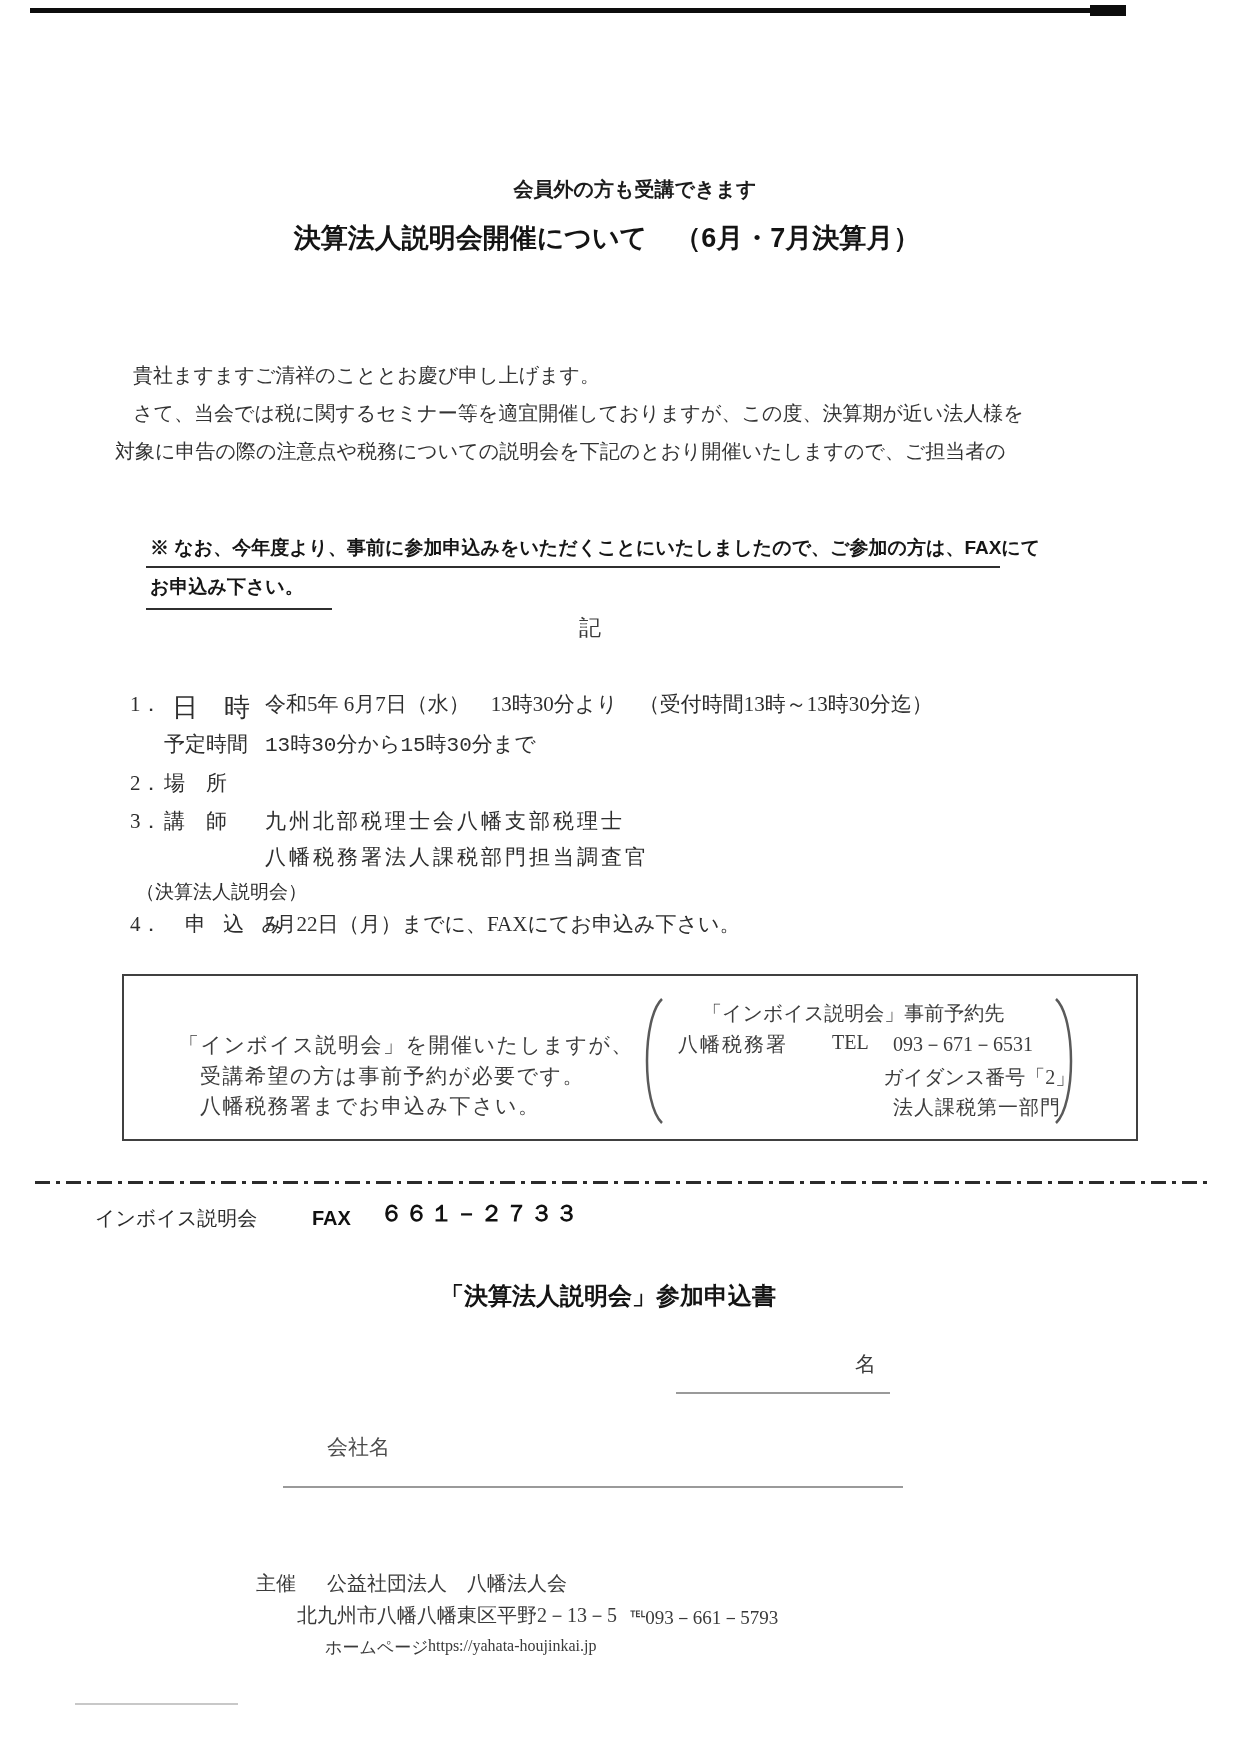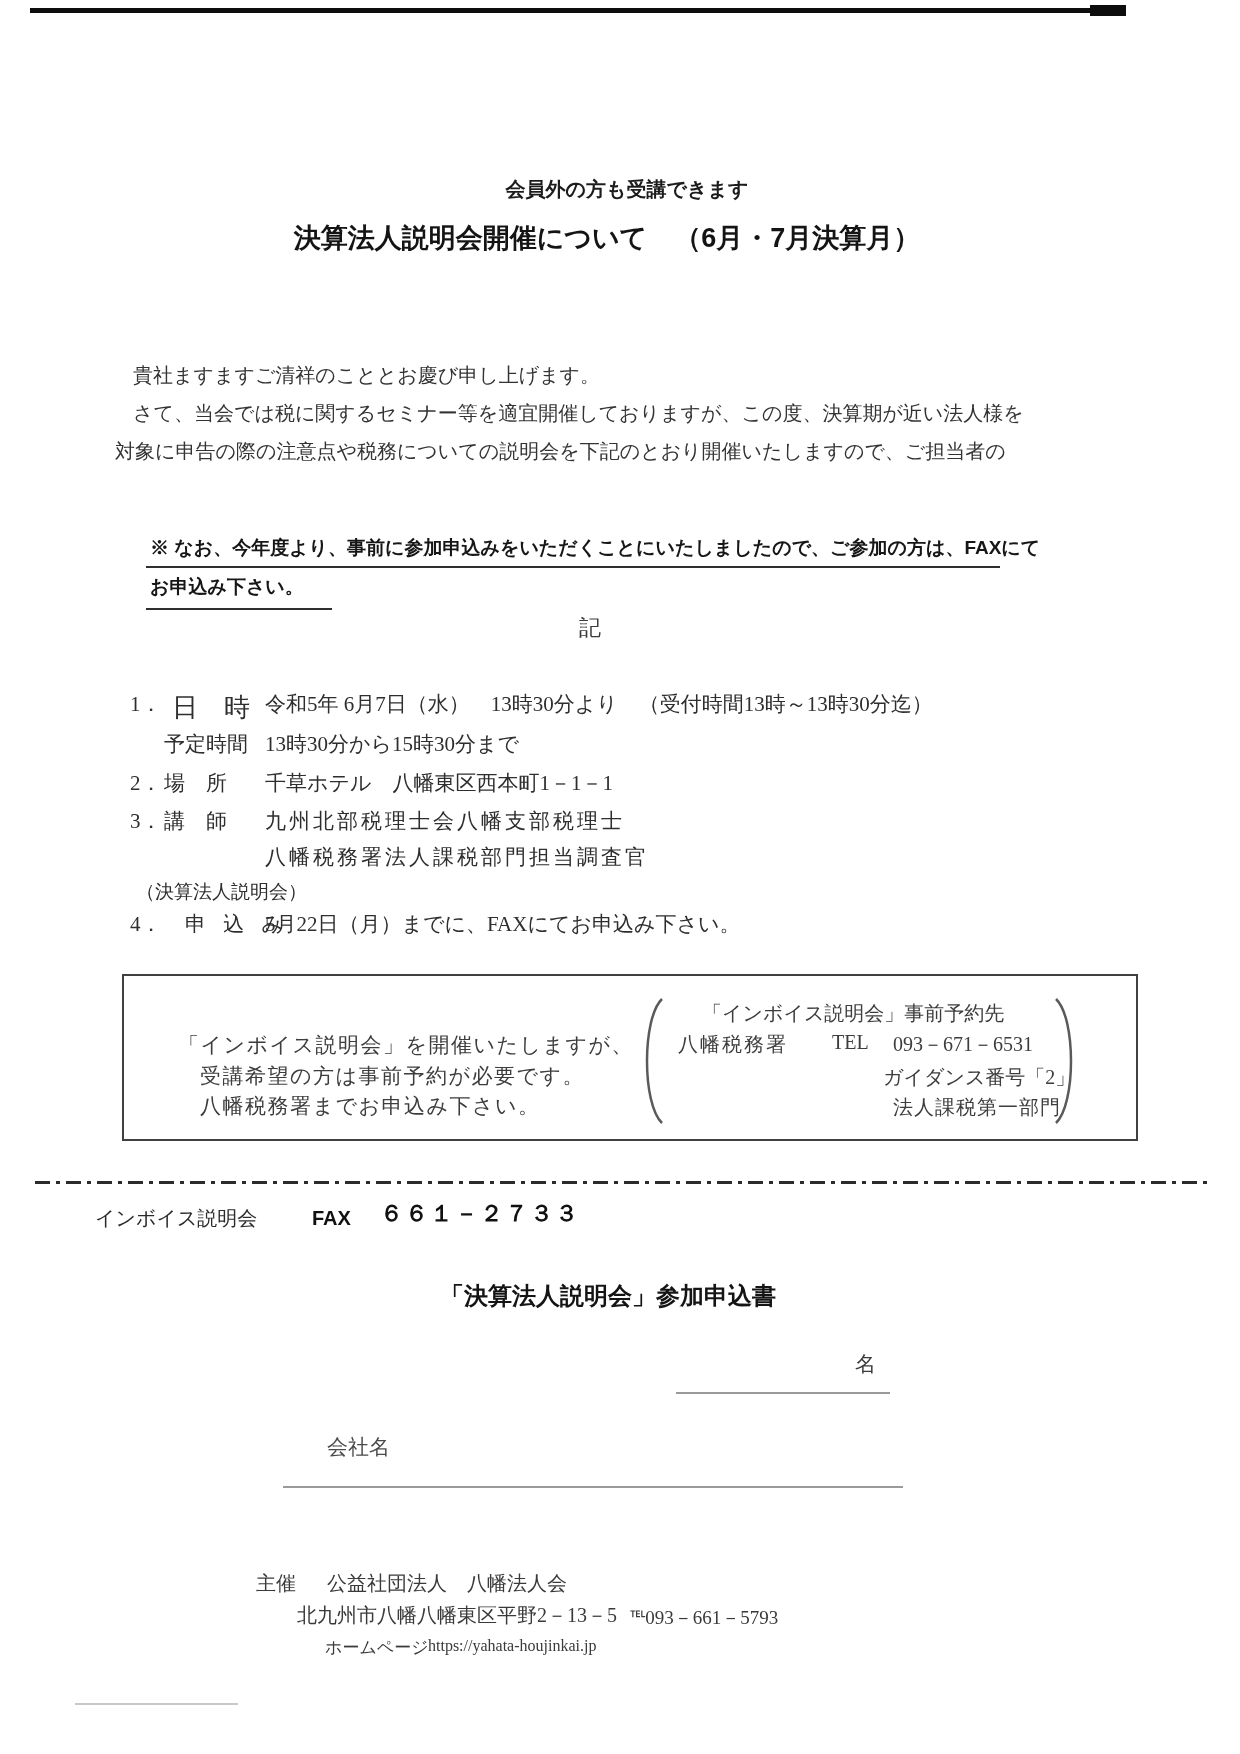--- a/index.html
+++ b/index.html
@@ -21,44 +21,43 @@
 </style>
 </head>
 <body>
 
 <div class="page">
 
   <div class="artifact" style="left:30px;top:8px;width:1062px;height:5px;"></div>
   <div class="artifact" style="left:1090px;top:5px;width:36px;height:11px;"></div>
   <div class="rule faint" style="left:75px;top:1703px;width:163px;height:2px;opacity:.55;"></div>
 
-  <div class="abs sans b ctr" style="left:8px;top:176px;width:1150px;font-size:20px;color:#1c1c1c;padding-left:44px;">会員外の方も受講できます</div>
+  <div class="abs sans b ctr" style="left:16px;top:176px;width:1150px;font-size:20px;color:#1c1c1c;padding-left:44px;">会員外の方も受講できます</div>
   <div class="abs sans b ctr" style="left:0;top:220px;width:1150px;font-size:27px;color:#141414;padding-left:32px;">決算法人説明会開催について　（6月・7月決算月）</div>
 
   <div class="abs sans" style="left:133px;top:362px;font-size:20px;color:#333;">貴社ますますご清祥のこととお慶び申し上げます。</div>
   <div class="abs sans" style="left:133px;top:400px;font-size:20px;color:#333;">さて、当会では税に関するセミナー等を適宜開催しておりますが、この度、決算期が近い法人様を</div>
   <div class="abs sans" style="left:115px;top:438px;font-size:20px;color:#333;">対象に申告の際の注意点や税務についての説明会を下記のとおり開催いたしますので、ご担当者の</div>
 
   <div class="abs sans b" style="left:150px;top:535px;font-size:19px;color:#161616;">※ なお、今年度より、事前に参加申込みをいただくことにいたしましたので、ご参加の方は、FAXにて</div>
   <div class="rule" style="left:146px;top:566px;width:854px;height:2px;"></div>
   <div class="abs sans b" style="left:150px;top:574px;font-size:19px;color:#161616;">お申込み下さい。</div>
   <div class="rule" style="left:146px;top:608px;width:186px;height:2px;"></div>
 
   <div class="abs serif ctr" style="left:540px;top:613px;width:100px;font-size:22px;color:#3a3a3a;">記</div>
 
   <div class="abs serif" style="left:130px;top:690px;font-size:21px;">1．</div>
   <div class="abs serif" style="left:172px;top:690px;font-size:26px;">日　時</div>
   <div class="abs serif" style="left:265px;top:690px;font-size:21px;">令和5年 6月7日（水）　13時30分より　（受付時間13時～13時30分迄）</div>
 
   <div class="abs serif" style="left:164px;top:730px;font-size:21px;">予定時間</div>
-  <div class="abs serif" style="left:265px;top:730px;font-size:21px;">13時30分から15時30分まで</div>
+  <div class="abs serif" style="left:265px;top:730px;font-size:21px;font-family:Liberation Mono, monospace;">13時30分から15時30分まで</div>
 
   <div class="abs serif" style="left:130px;top:769px;font-size:21px;">2．</div>
   <div class="abs serif" style="left:164px;top:769px;font-size:21px;">場　所</div>
-  <div class="abs serif" style="left:265px;top:769px;font-size:21px;">千草ホテル　八幡東区西本町1－1－1</div>
 
   <div class="abs serif" style="left:130px;top:807px;font-size:21px;">3．</div>
   <div class="abs serif" style="left:164px;top:807px;font-size:21px;">講　師</div>
   <div class="abs serif ls2" style="left:265px;top:843px;font-size:21px;">八幡税務署法人課税部門担当調査官</div>
   <div class="abs serif ls2" style="left:265px;top:807px;font-size:21px;">九州北部税理士会八幡支部税理士</div>
 
   <div class="abs serif" style="left:136px;top:879px;font-size:19px;">（決算法人説明会）</div>
 
   <div class="abs serif" style="left:130px;top:910px;font-size:21px;">4．</div>
   <div class="abs serif" style="left:185px;top:910px;font-size:21px;letter-spacing:6px;">申 込 み</div>

